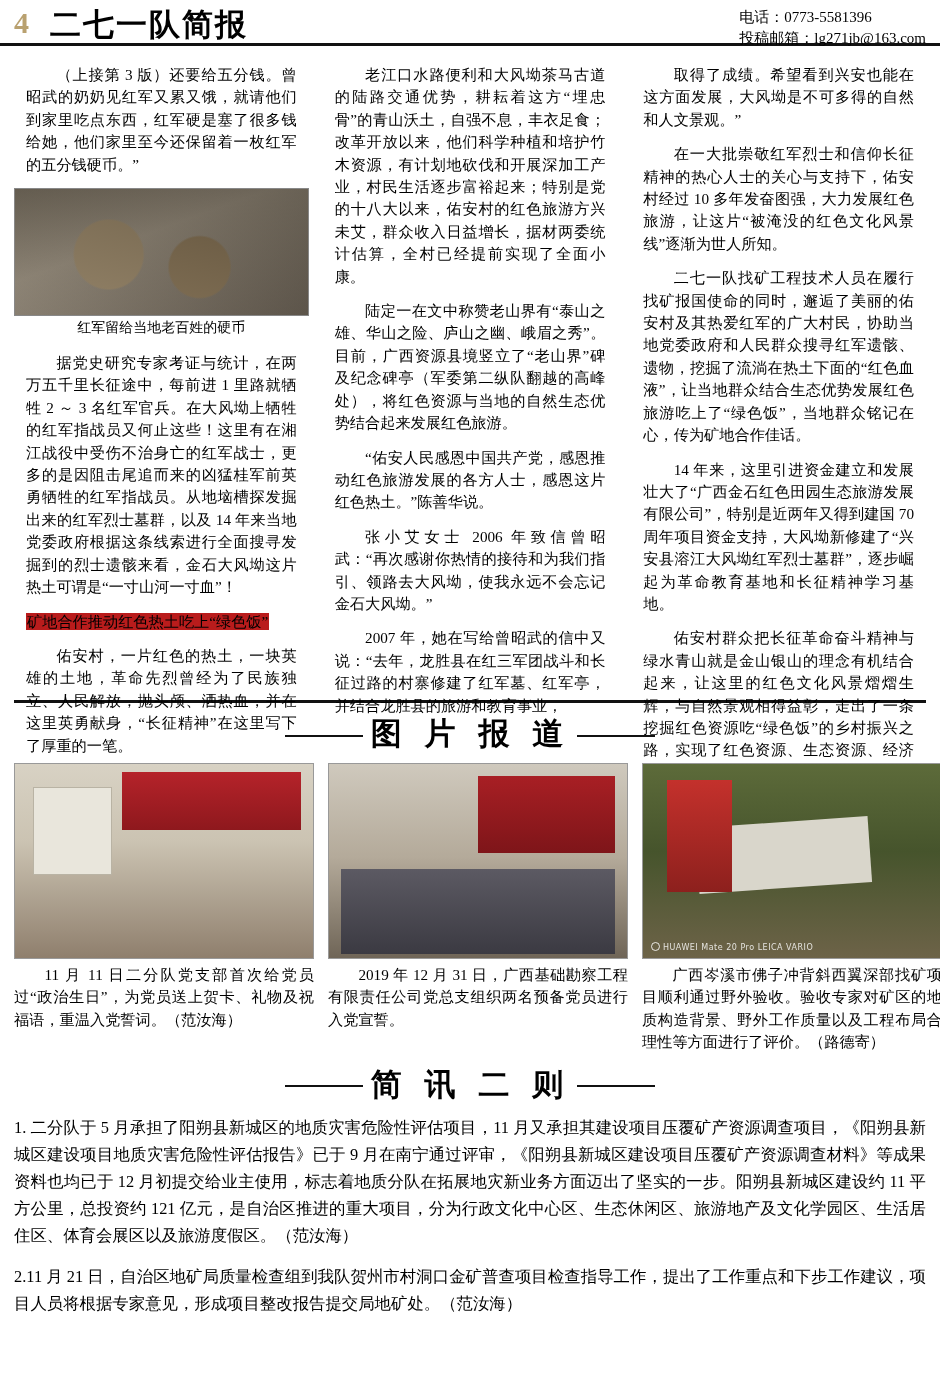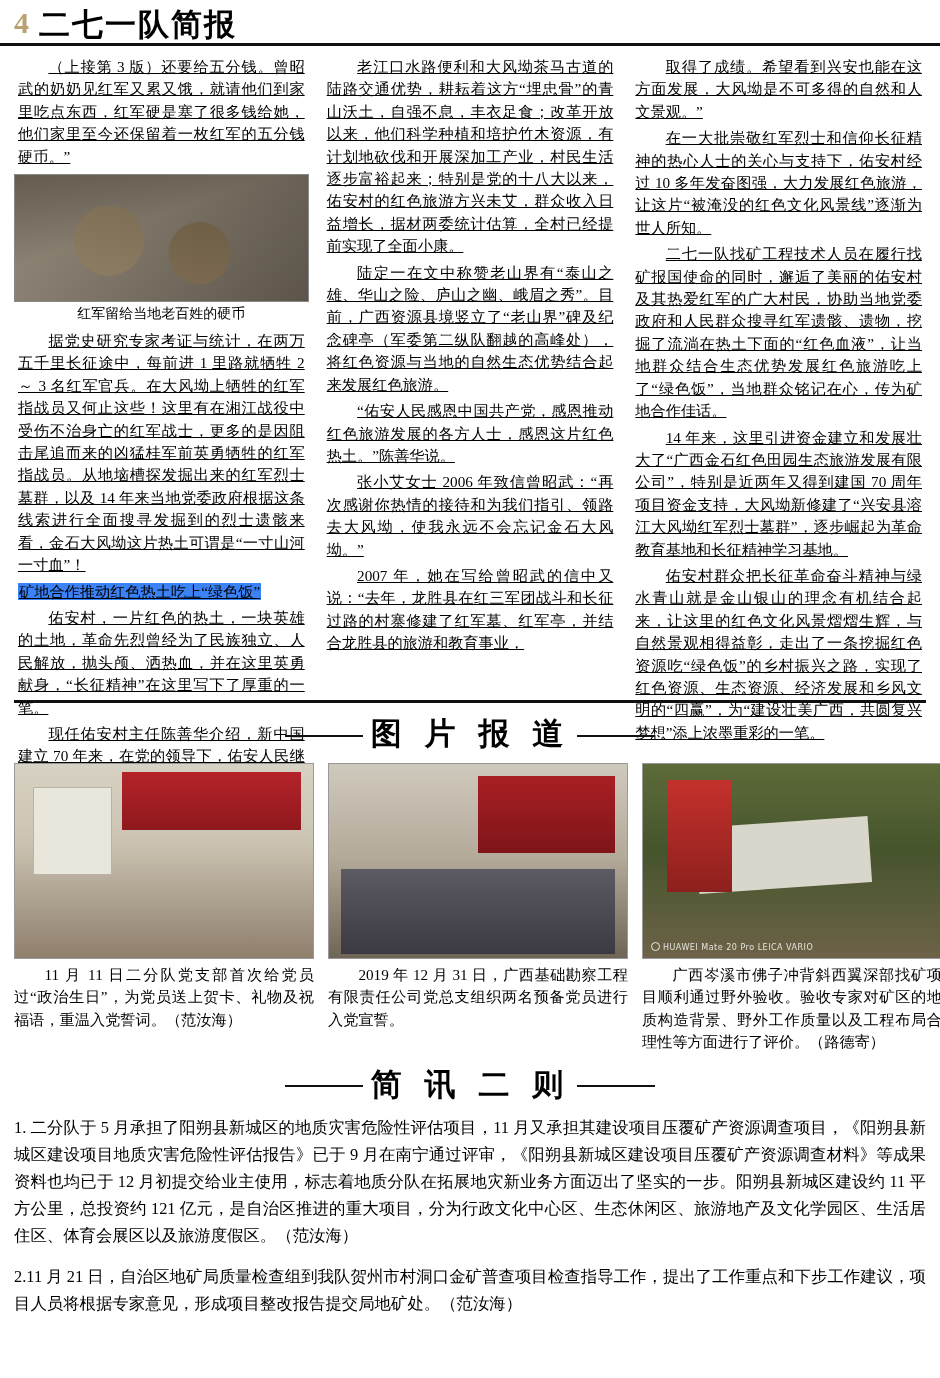--- a/index.html
+++ b/index.html
@@ -31,20 +31,21 @@
     line-height: 34px;
     margin-right: 10px;
     font-family: "Liberation Serif", serif;
   }
   .paper-title {
     font-size: 31px;
     font-weight: bold;
     letter-spacing: 2px;
     line-height: 36px;
     font-family: "DejaVu Sans", "Liberation Sans", sans-serif;
+    margin-left: 11px;
   }
   .contact-block {
     margin-left: auto;
     font-size: 15px;
     line-height: 21px;
     text-align: left;
     padding-top: 1px;
   }
   .contact-block div { white-space: nowrap; }
 
@@ -55,21 +56,21 @@
     padding: 6px 14px 0 14px;
     height: 650px;
   }
   .col {
     width: 300px;
     font-size: 15.2px;
     line-height: 22.4px;
     text-align: justify;
     text-justify: inter-ideograph;
   }
-  .col p { margin: 4px; text-indent: 2em; text-decoration: underline; }
+  .col p { margin: 12px; text-indent: 2em; }
   .col p.noindent { text-indent: 0; }
 
   .photo-box { margin: 6px 0 2px 0; }
   .photo-coins {
     width: 100%;
     height: 128px;
     border: 1px solid #888;
     background:
       radial-gradient(circle at 32% 52%, #8d7b5e 0 34px, rgba(0,0,0,0) 36px),
       radial-gradient(circle at 63% 62%, #7d6a4d 0 30px, rgba(0,0,0,0) 32px),
@@ -81,21 +82,21 @@
     position: absolute; left: 0; right: 0; top: 0; bottom: 0;
     background: linear-gradient(15deg, rgba(255,255,255,0.07), rgba(0,0,0,0.22));
   }
   .caption {
     font-size: 14px;
     text-align: center;
     line-height: 20px;
     padding: 2px 0 2px 0;
   }
   .highlight {
-    background: #3b82f6;
+    background: #b91c1c;
     display: inline;
     padding: 0 1px;
   }
 
   
   .sec-sep {
     border-top: 3px solid #111;
     margin: 4px 14px 0 14px;
   }
   .section-title {
@@ -201,20 +202,24 @@
     text-align: justify;
   }
   .briefs p { margin: 0 0 14px 0; text-indent: 0; }
 </style>
 </head>
 <body>
 
 <div class="masthead">
   <div class="page-num">4</div>
   <div class="paper-title">二七一队简报</div>
+  <div class="contact-block">
+    <div>电话：0773-5581396</div>
+    <div>投稿邮箱：lg271jb@163.com</div>
+  </div>
 </div>
 
 <div class="columns">
 
   <div class="col">
     <p>（上接第 3 版）还要给五分钱。曾昭武的奶奶见红军又累又饿，就请他们到家里吃点东西，红军硬是塞了很多钱给她，他们家里至今还保留着一枚红军的五分钱硬币。”</p>
     <div class="photo-box">
       <div class="photo-coins"></div>
       <div class="caption">红军留给当地老百姓的硬币</div>
     </div>

